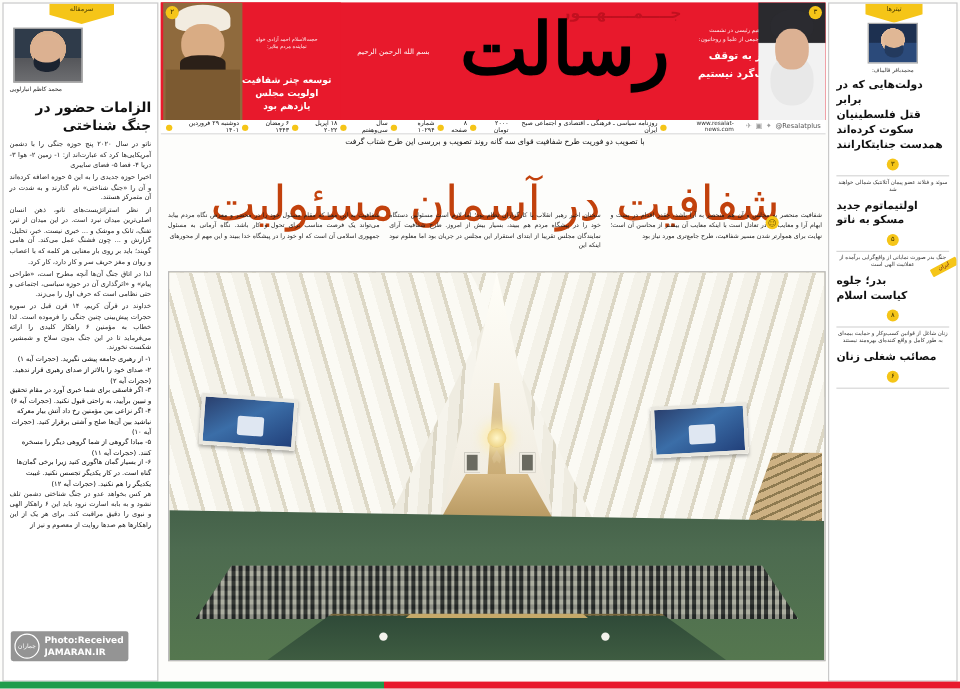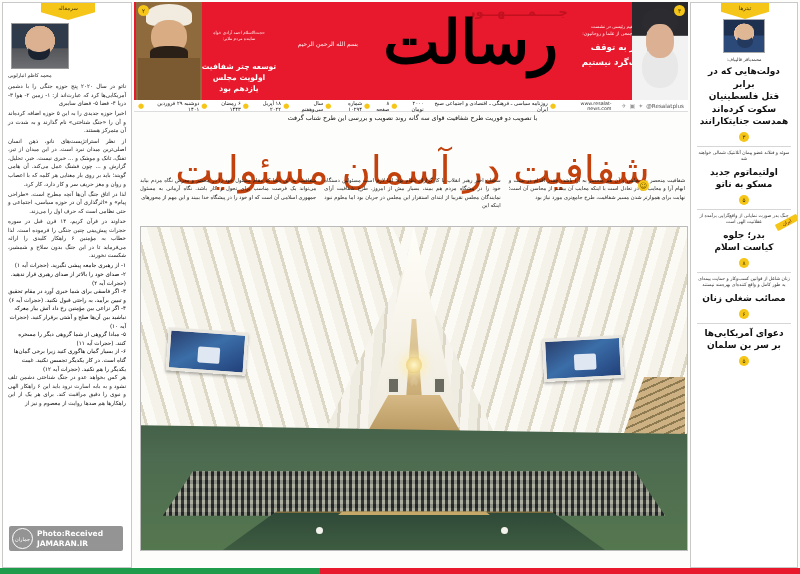--- a/index.html
+++ b/index.html
@@ -56,21 +56,21 @@
     letter-spacing: -0.2px;
   }
   .ed-body {
     font-size: 5.6px; line-height: 8.6px; color: #1a1a1a;
     direction: rtl; text-align: justify; text-align-last: right;
   }
   .ed-body p { margin-bottom: 1.5px; }
   .ed-list { font-size: 5.6px; line-height: 8.6px; direction: rtl; }
   .watermark {
     position: absolute; left: 6px; bottom: 16px;
-    width: 114px; height: 25px;
+    width: 98px; height: 25px;
     background: rgba(60,60,60,.55);
     border-radius: 2px;
     display: flex; align-items: center; gap: 4px;
     padding-left: 3px;
   }
   .wm-seal {
     width: 21px; height: 21px; border-radius: 50%;
     border: 1.4px solid #fff; flex: 0 0 auto;
     display: flex; align-items: center; justify-content: center;
     color: #fff; font-size: 5px; direction: rtl;
@@ -316,21 +316,21 @@
     border: 1px solid #aaa; position: relative; overflow: hidden;
   }
   .rc-photo::after{
     content:""; position:absolute; left:12px; top:4px; width:18px; height:16px;
     background:#e0b795; border-radius:48%;
     box-shadow: 0 9px 0 -1px #233a5e;
   }
   .rc-byline { font-size: 4.6px; color: #333; direction: rtl; text-align: center; margin-bottom: 3px; }
   .rc-head {
     font-size: 9px; line-height: 12.5px; font-weight: bold; color: #111;
-    direction: rtl; text-align: center; letter-spacing: -.3px;
+    direction: rtl; text-align: left; letter-spacing: -.3px;
   }
   .rc-lead { font-size: 4.6px; line-height: 6.6px; color: #333; direction: rtl; text-align: center; margin-bottom: 3px; }
   .rc-badge {
     width: 10px; height: 10px; border-radius: 50%; background: #f5c518;
     color: #3d3000; font-size: 5.6px; display: flex; align-items: center; justify-content: center;
     margin: 4px auto;
   }
   .rc-sep { height: 1px; background: #d6d6d6; margin: 3px 0; }
   .rc-item { position: relative; }
   .iran-ribbon {
@@ -371,20 +371,21 @@
 </head>
 <body>
 
 <div class="page">
 
   <div class="left-col">
     <div class="editorial-tab">سرمقاله</div>
 
     <div class="ed-photo"></div>
     <div class="ed-byline">محمد کاظم انبارلویی</div>
+    <div class="ed-title">الزامات حضور در جنگ شناختی</div>
 
     <div class="ed-body">
       <p>ناتو در سال ۲۰۲۰ پنج حوزه جنگی را با دشمن آمریکایی‌ها کرد که عبارت‌اند از: ۱- زمین ۲- هوا ۳- دریا ۴- فضا ۵- فضای سایبری</p>
       <p>اخیرا حوزه جدیدی را به این ۵ حوزه اضافه کرده‌اند و آن را «جنگ شناختی» نام گذارند و به شدت در آن متمرکز هستند.</p>
       <p>از نظر استراتژیست‌های نانو، ذهن انسان اصلی‌ترین میدان نبرد است. در این میدان از تیر، تفنگ، تانک و موشک و ... خبری نیست. خبر، تحلیل، گزارش و ... چون فشنگ عمل می‌کند. آن هامی گویند؛ باید بر روی بار معنایی هر کلمه که با اعصاب و روان و مغز حریف سر و کار دارد، کار کرد.</p>
       <p>لذا در اتاق جنگ‌ آن‌ها آنچه مطرح است، «طراحی پیام» و «اثرگذاری آن در حوزه سیاسی، اجتماعی و حتی نظامی است که حرف اول را می‌زند.</p>
       <p>خداوند در قرآن کریم، ۱۴ قرن قبل در سوره حجرات پیش‌بینی چنین جنگی را فرموده است. لذا خطاب به مؤمنین ۶ راهکار کلیدی را ارائه می‌فرماید تا در این جنگ بدون سلاح و شمشیر، شکست نخورند.</p>
     </div>
 
     <div class="ed-list">
@@ -529,23 +530,18 @@
     </div>
     <div class="rc-sep"></div>
 
     <div class="rc-item">
       <div class="rc-lead">زنان شاغل از قوانین کسب‌وکار و حمایت بیمه‌ای به طور کامل و واقع کننده‌ای بهره‌مند نیستند</div>
       <div class="rc-head">مصائب شغلی زنان</div>
       <div class="rc-badge">۶</div>
     </div>
     <div class="rc-sep"></div>
 
-    <div class="rc-item">
-      <div class="rc-head">دعوای آمریکایی‌ها</div>
-      <div class="rc-head">بر سر بن سلمان</div>
-      <div class="rc-badge">۵</div>
-    </div>
 
   </div>
 
   <div class="footer-green"></div>
   <div class="footer-red"></div>
 </div>
 
 </body></html>

